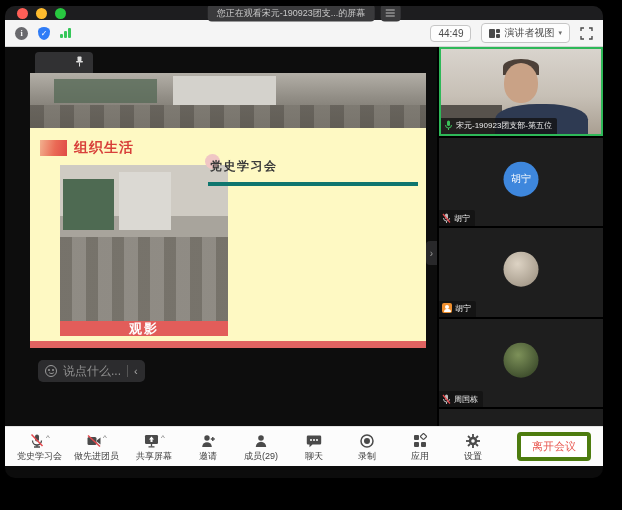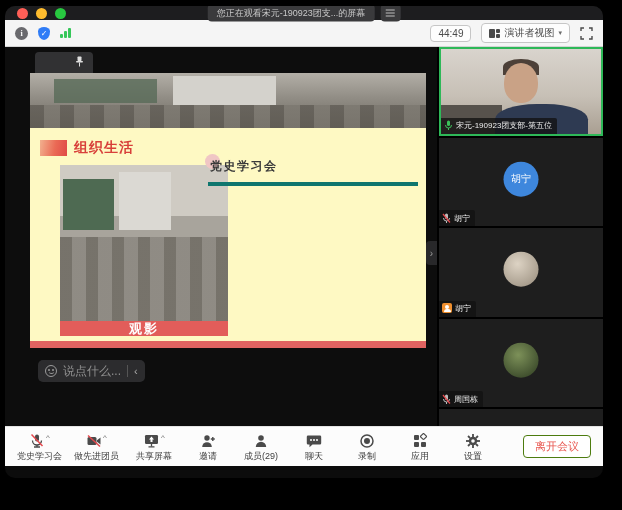--- a/index.html
+++ b/index.html
@@ -143,21 +143,21 @@
   
   .bottombar { height:40px; background:#fcfcfc; border-top:1px solid #e4e4e4;
     position:relative; display:flex; align-items:center; }
   .tb-group { display:flex; align-items:flex-start; }
   .tb-left { margin-left:12px; gap:12px; }
   .tb-center { position:absolute; left:308px; transform:translateX(-50%); gap:19px; }
   .tb-btn { display:flex; flex-direction:column; align-items:center; gap:2px; min-width:34px; }
   .tb-icon-row { display:flex; align-items:flex-start; gap:1px; height:17px; }
   .tb-label { font-size:9px; color:#3e3e3e; line-height:1; white-space:nowrap; }
   .caret-up { font-size:8px; color:#707070; line-height:1; margin-top:1px; }
-  .leave-btn { margin-left:auto; margin-right:12px; border:1px solid #4d7c0f;
+  .leave-btn { margin-left:auto; margin-right:12px; border:4px solid #4d7c0f;
     color:#e8564f; background:#fff; font-size:11px; border-radius:4px;
     padding:5px 11px; line-height:1; }
   svg.tbi { display:block; }
 </style>
 </head>
 <body>
 
 <div class="window">
 
   <div class="titlebar">

